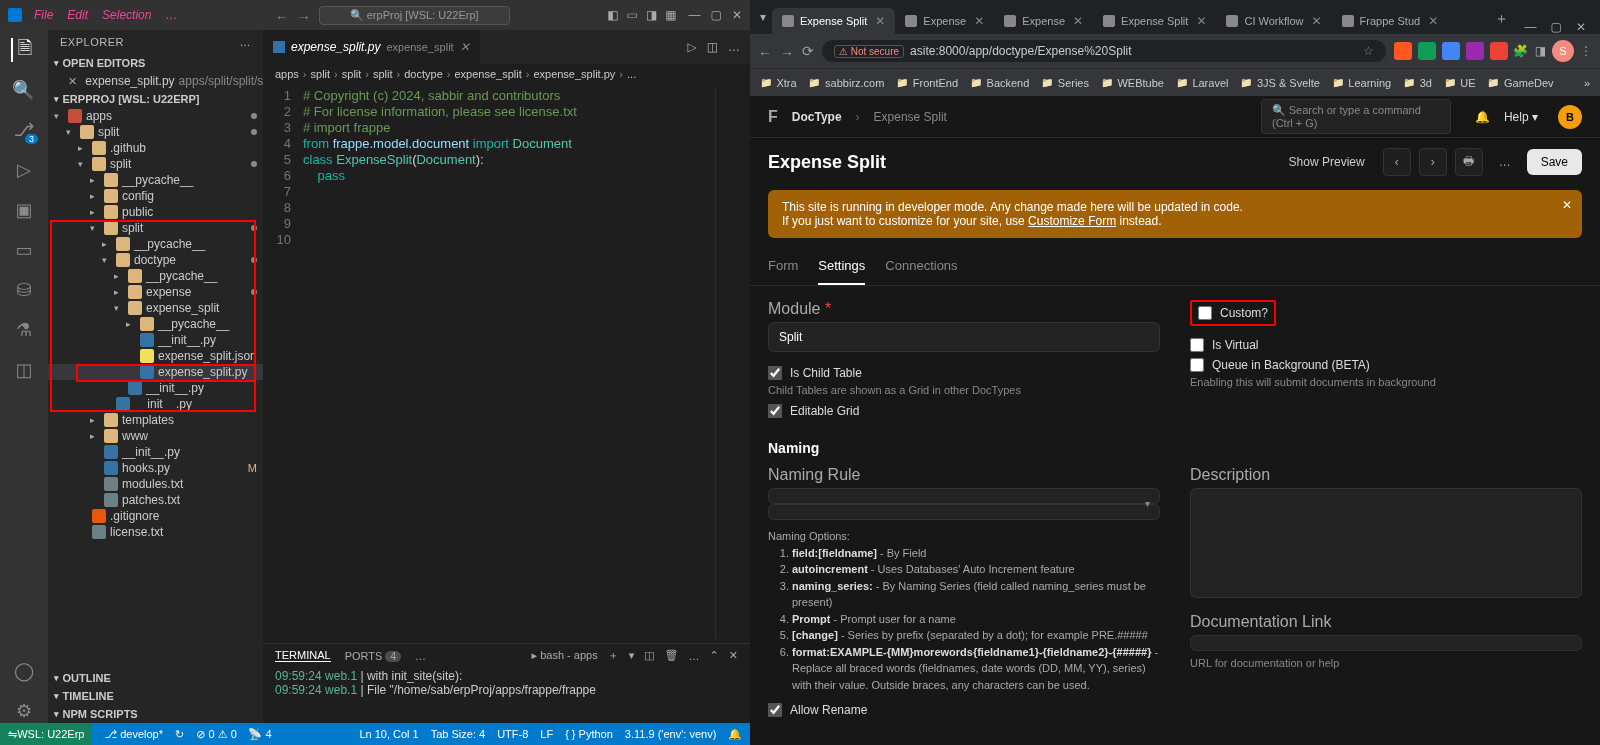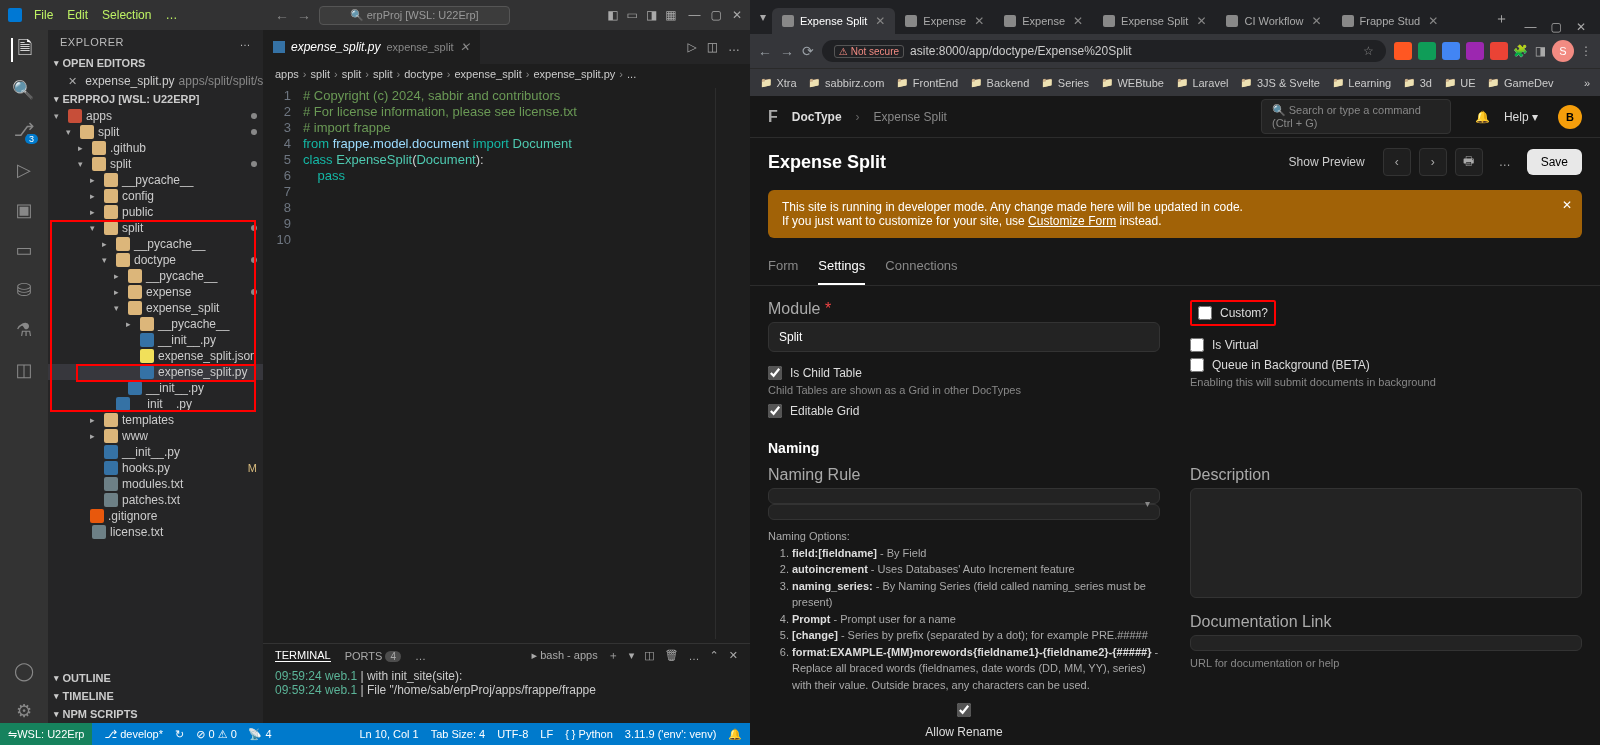--- a/index.html
+++ b/index.html
@@ -1,21 +1,21 @@
 <!DOCTYPE html>
 <html><head>
 <meta charset="utf-8">
 <style>
 * { margin:0; padding:0; box-sizing:border-box; font-family:-apple-system,"Segoe UI",sans-serif; }
 body { width:1600px; height:745px; background:#1a1a1a; overflow:hidden; display:flex; }
 
 .vscode { width:750px; height:745px; background:#1e1e1e; display:flex; flex-direction:column; color:#ccc; font-size:12px; position:relative; }
 .vs-title { height:30px; background:#323233; display:flex; align-items:center; padding:0 8px; gap:12px; }
 .vs-title .logo { width:14px; height:14px; background:#0078d4; border-radius:2px; }
-.vs-title .menu { display:flex; gap:14px; color:#bef264; }
+.vs-title .menu { display:flex; gap:14px; color:#ec4899;font-style:italic; }
 .vs-title .center { flex:1; display:flex; justify-content:center; gap:8px; align-items:center; }
 .vs-title .nav-arrow { color:#888; font-size:14px; }
 .vs-title .search { background:#3c3c3c; border:1px solid #555; border-radius:4px; padding:2px 30px; color:#999; font-size:11px; }
 .vs-title .wincontrols { display:flex; gap:10px; color:#aaa; margin-left:auto; }
 .vs-title .iconrow { display:flex; gap:8px; color:#aaa; }
 .vs-body { flex:1; display:flex; min-height:0; }
 .activity { width:48px; background:#333; display:flex; flex-direction:column; align-items:center; padding-top:8px; gap:16px; color:#888; }
 .activity .ico { width:24px; height:24px; display:flex; align-items:center; justify-content:center; font-size:18px; position:relative; cursor:pointer;}
 .activity .ico.active { color:#fff; border-left:2px solid #fff; margin-left:-2px; padding-left:2px; }
 .activity .badge { position:absolute; bottom:-2px; right:-2px; background:#007acc; color:#fff; border-radius:8px; font-size:9px; padding:0 4px; }
@@ -309,21 +309,21 @@
           <div class="tree-item" style="padding-left: 42px;">
             <span class="arrow"></span>
             <span class="ficon txt"></span>
             <span>modules.txt</span>
           </div>
           <div class="tree-item" style="padding-left: 42px;">
             <span class="arrow"></span>
             <span class="ficon txt"></span>
             <span>patches.txt</span>
           </div>
-          <div class="tree-item" style=" margin-left: 28px;">
+          <div class="tree-item" style="padding-left: 30px;">
             <span class="arrow"></span>
             <span class="ficon git"></span>
             <span>.gitignore</span>
           </div>
           <div class="tree-item" style="padding-left: 30px;">
             <span class="arrow"></span>
             <span class="ficon txt"></span>
             <span>license.txt</span>
           </div>
           <div class="redbox" style="top: 112px; left: 2px; width: 206px; height: 192px;"></div>
@@ -587,21 +587,21 @@
             <div>Naming Options:</div>
             <ol id="naming-opts">
                 <li><b>field:[fieldname]</b> - By Field</li>
                 <li><b>autoincrement</b> - Uses Databases' Auto Increment feature</li>
                 <li><b>naming_series:</b> - By Naming Series (field called naming_series must be present)</li>
                 <li><b>Prompt</b> - Prompt user for a name</li>
                 <li><b>[change]</b> - Series by prefix (separated by a dot); for example PRE.#####</li>
                 <li><b>format:EXAMPLE-{MM}morewords{fieldname1}-{fieldname2}-{#####}</b> - Replace all braced words (fieldnames, date words (DD, MM, YY), series) with their value. Outside braces, any characters can be used.</li>
               </ol>
           </div>
-          <label class="check" style="margin-top:10px;flex-direction:column;">
+          <label class="check" style="margin-top:10px;">
               <input type="checkbox" checked="" style="">
               <span>Allow Rename</span>
             </label>
         </div>
         <div class="col">
           <label class="label">Description</label>
           <textarea class="textarea" style=""></textarea>
           <label class="label" style="margin-top:12px;">Documentation Link</label>
           <div class="input"></div>
           <div class="hint" style="margin-top:6px;">URL for documentation or help</div>

